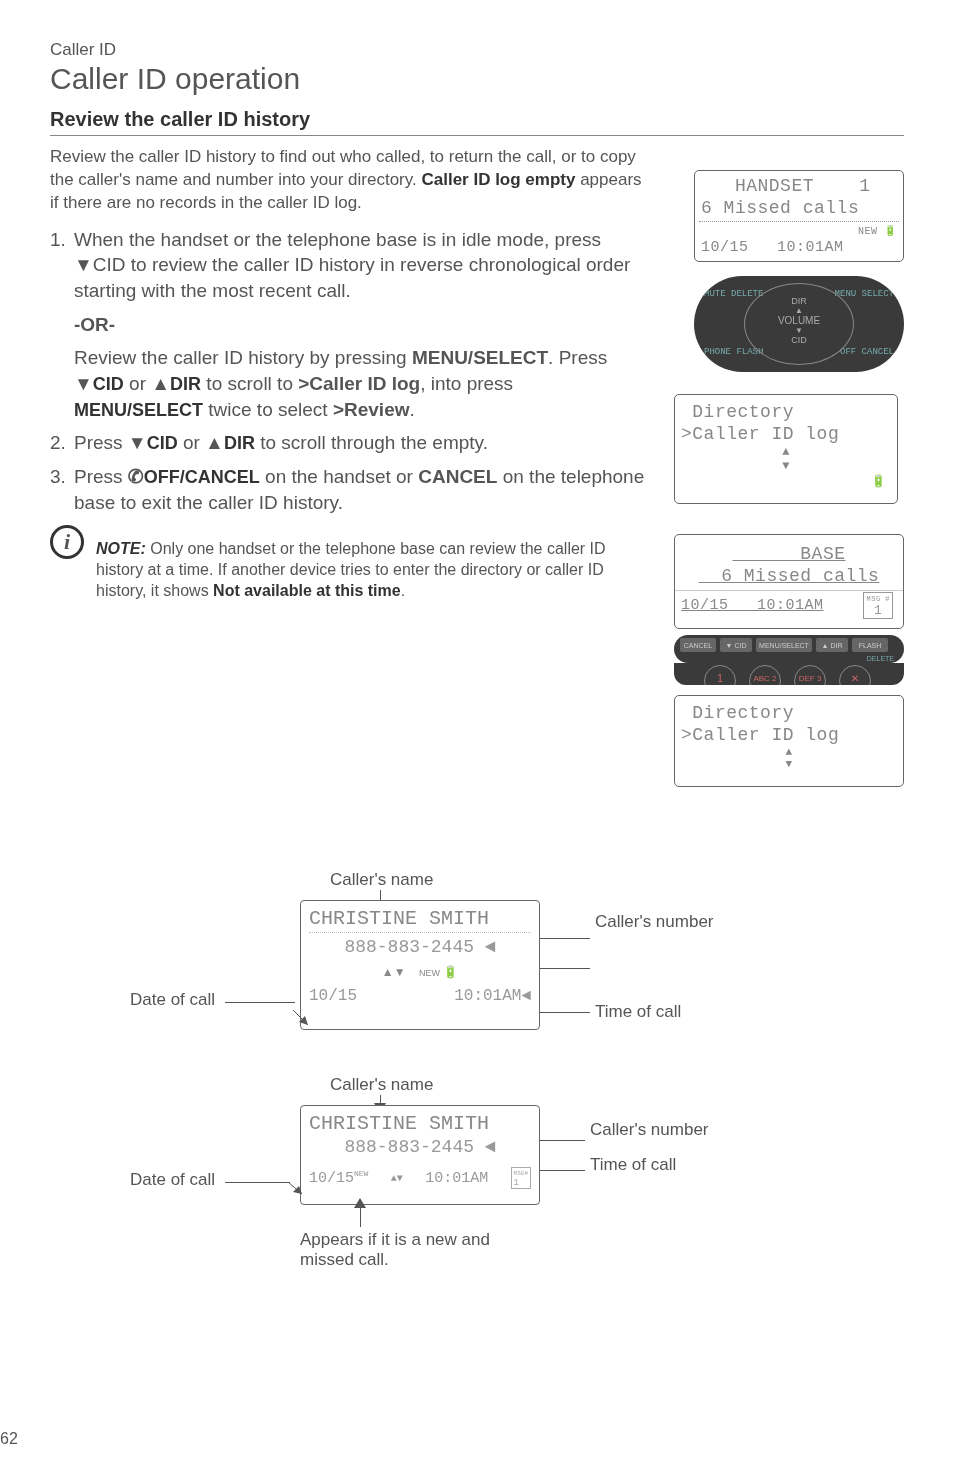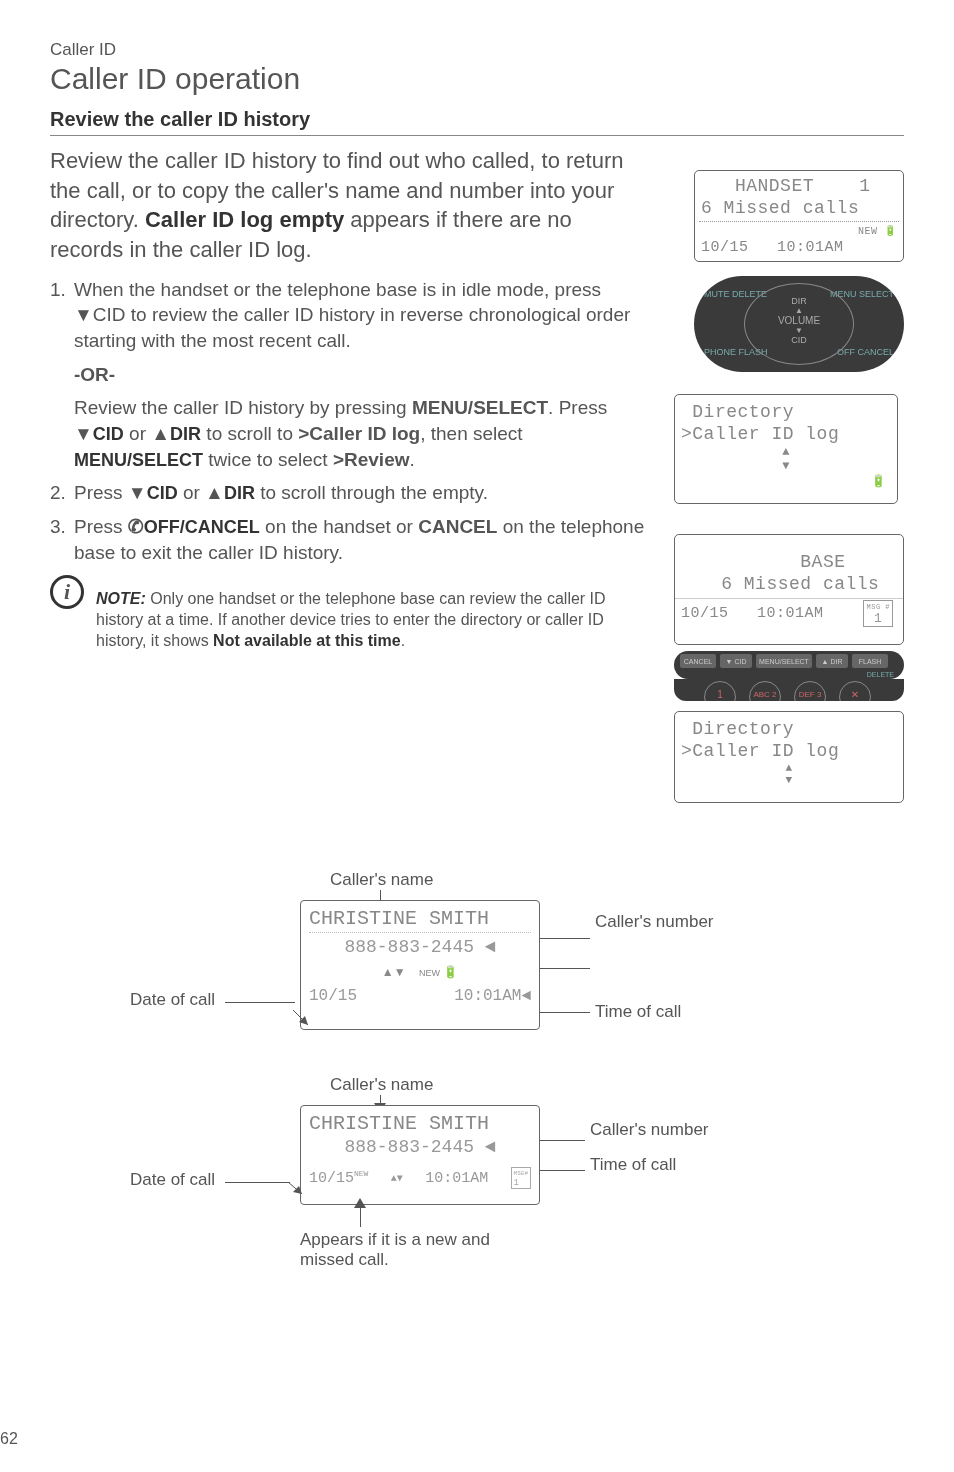--- a/index.html
+++ b/index.html
@@ -10,51 +10,51 @@
     font-family: Arial, Helvetica, sans-serif;
     color: #333;
     position: relative;
     padding: 40px 50px 30px 50px;
   }
   .breadcrumb { font-size: 17px; color: #555; margin-bottom: 2px; }
   .page-title { font-size: 30px; color: #555; font-weight: 400; margin-bottom: 12px; }
   .section-heading { font-size: 20px; font-weight: bold; color: #333; margin-bottom: 4px; }
   hr.rule { border: none; border-top: 1px solid #888; margin-bottom: 10px; }
   .main-col { width: 595px; }
-  .body-text { font-size: 22px; line-height: 1.35; color: #555; margin-bottom: 12px; }
+  .body-text { font-size: 17px; line-height: 1.35; color: #555; margin-bottom: 12px; }
   .body-text b { color: #333; }
   ol { list-style: none; padding: 0; }
   ol li { font-size: 19px; line-height: 1.35; color: #555; margin-bottom: 8px; padding-left: 24px; position: relative; }
   ol li .num { position: absolute; left: 0; top: 0; }
   .indent-block { padding-left: 24px; font-size: 19px; line-height: 1.35; color: #555; margin-bottom: 8px; }
   .smallcaps { font-variant: small-caps; font-weight: bold; color: #333; font-size: 18px; }
   .note-block { margin-top: 24px; padding-left: 46px; position: relative; font-size: 16px; line-height: 1.3; color: #555; width: 595px; }
   .note-icon { position: absolute; left: 0; top: -14px; width: 34px; height: 34px; border: 3px solid #333; border-radius: 50%; text-align: center; font-weight: bold; font-size: 22px; line-height: 28px; font-family: Georgia, serif; font-style: italic; }
   .note-block b { color: #333; }
 
   .right-figs { position: absolute; right: 50px; top: 170px; width: 230px; }
   .fig-box { border: 1.5px solid #666; border-radius: 5px; margin-bottom: 14px; background: #fff; }
   .lcd { font-family: "Courier New", monospace; color: #888; font-size: 18px; letter-spacing: 0.5px; }
   .lcd-line { padding: 1px 6px; white-space: pre; }
   .fig1 { width: 210px; margin-left: 20px; padding: 4px 0; }
   .fig1 .divider { border-top: 1px dotted #999; margin: 2px 4px; }
 
   .fig-phone { width: 210px; height: 96px; margin-left: 20px; background: #3a3a3a; border-radius: 48px; position: relative; margin-bottom: 22px; overflow: hidden; }
   .fig-phone .inner { position: absolute; left: 50%; top: 50%; transform: translate(-50%,-50%); width: 110px; height: 82px; border: 1px solid #888; border-radius: 50%; color: #aaa; font-size: 10px; text-align: center; padding-top: 12px; }
-  .fig-phone .corner { position: absolute; color: #7aa; font-size: 9px; text-align: center; line-height: 1.1; }
+  .fig-phone .corner { position: absolute; color: #7aa; font-size: 9px; text-align: center; line-height: 1.1; font-family: Liberation Mono, monospace; }
   .fig-phone .tl { left: 10px; top: 14px; }
   .fig-phone .tr { right: 10px; top: 14px; padding-left: 16px; }
   .fig-phone .bl { left: 10px; bottom: 14px; }
   .fig-phone .br { right: 10px; bottom: 14px; }
 
   .fig3 { width: 224px; padding: 6px 0 14px 0; }
   .fig3 .arrows { text-align: center; font-size: 12px; color: #888; }
   .fig3 .batt { float: right; margin-right: 10px; font-size: 12px; color: #888; }
 
-  .fig4 { width: 230px; padding: 16px 0; margin-bottom: 6px; }
+  .fig4 { width: 230px; padding: 8px 0; margin-bottom: 6px; text-decoration: underline; }
   .fig4 .msgbox { display: inline-block; border: 1px solid #999; font-size: 10px; padding: 0 2px; color: #999; float: right; margin-right: 4px; line-height: 1.1; text-align: center; }
 
   .fig-base-btns { width: 230px; height: 28px; background: #3a3a3a; border-radius: 14px; position: relative; margin-bottom: 4px; }
   .fig-base-btns .btn { position: absolute; top: 3px; height: 14px; background: #666; color: #ccc; font-size: 7px; display: flex; align-items: center; justify-content: center; border-radius: 2px; }
   .fig-base-numrow { width: 230px; height: 22px; background: #3a3a3a; border-radius: 0 0 12px 12px; margin-top: -4px; margin-bottom: 10px; position: relative; overflow: hidden; }
   .fig-base-numrow .rnd { position: absolute; width: 32px; height: 32px; border: 1px solid #888; border-radius: 50%; color: #c66; font-size: 10px; text-align: center; line-height: 26px; top: 2px; }
 
   .fig5 { width: 230px; padding: 6px 0 16px 0; }
 
   .diagram-area { position: absolute; left: 50px; top: 870px; width: 854px; height: 500px; }
@@ -90,21 +90,21 @@
   </p>
 
   <ol>
     <li>
       <span class="num">1.</span>
       <span>When the handset or the telephone base is in idle mode, press ▼CID to review the caller ID history in reverse chronological order starting with the most recent call.</span>
     </li>
   </ol>
   <div class="indent-block"><b>-OR-</b></div>
   <div class="indent-block">
-    <span>Review the caller ID history by pressing </span><b>MENU/SELECT</b><span>. Press ▼</span><span class="smallcaps">CID</span><span> or ▲</span><span class="smallcaps">DIR</span><span> to scroll to </span><b>&gt;Caller ID log</b><span>, then select </span><span class="smallcaps">MENU/SELECT</span><span> twice to select </span><b>&gt;Review</b><span>.</span>
+    <span>Review the caller ID history by pressing </span><b>MENU/SELECT</b><span>. Press ▼</span><span class="smallcaps">CID</span><span> or ▲</span><span class="smallcaps">DIR</span><span> to scroll to </span><b>&gt;Caller ID log</b><span>, into press </span><span class="smallcaps">MENU/SELECT</span><span> twice to select </span><b>&gt;Review</b><span>.</span>
   </div>
 
   <ol>
     <li>
       <span class="num">2.</span>
       <span>Press ▼</span><span class="smallcaps">CID</span><span> or ▲</span><span class="smallcaps">DIR</span><span> to scroll through the empty.</span>
     </li>
     <li>
       <span class="num">3.</span>
       <span>Press </span><b>✆</b><span class="smallcaps">OFF/CANCEL</span><span> on the handset or </span><b>CANCEL</b><span> on the telephone base to exit the caller ID history.</span>

